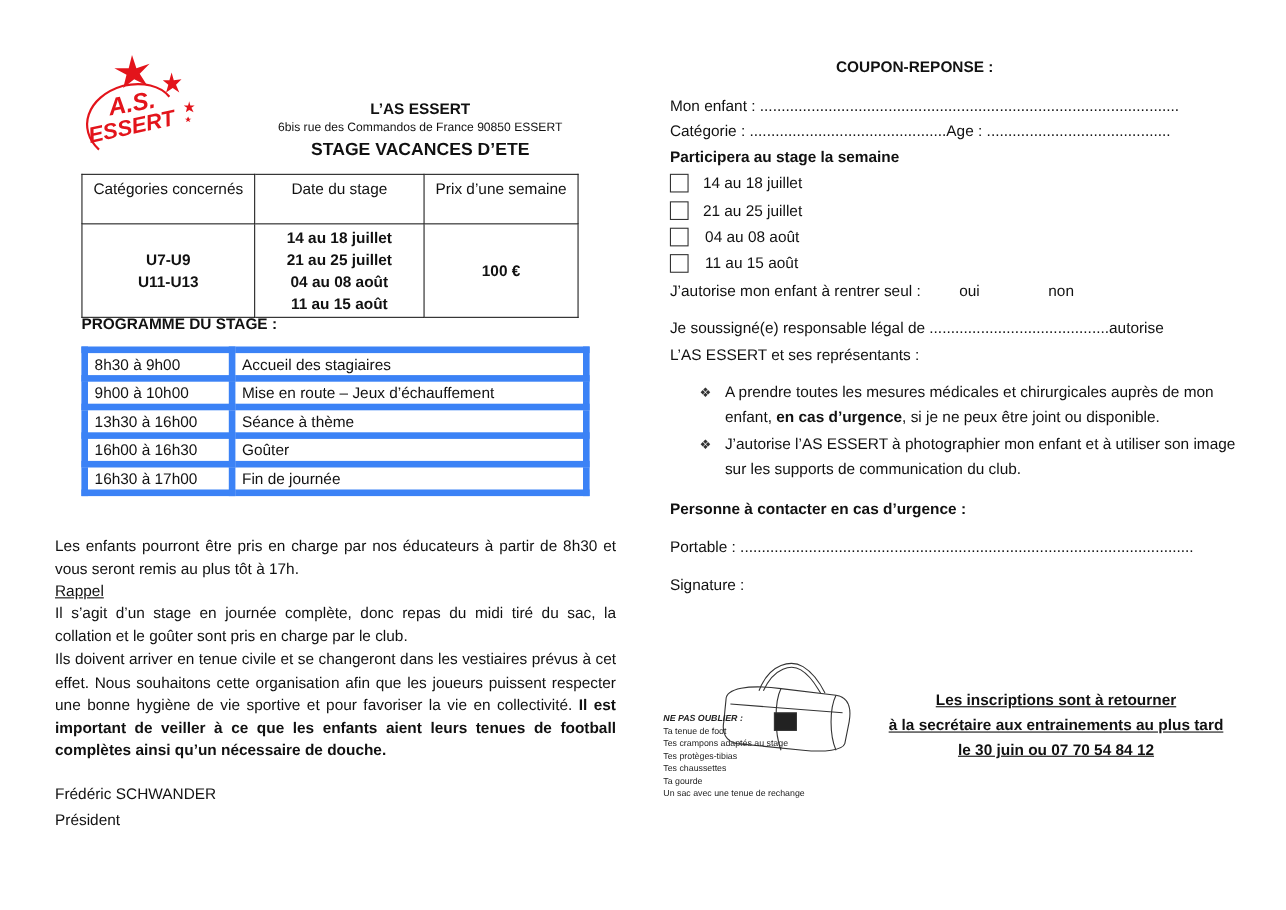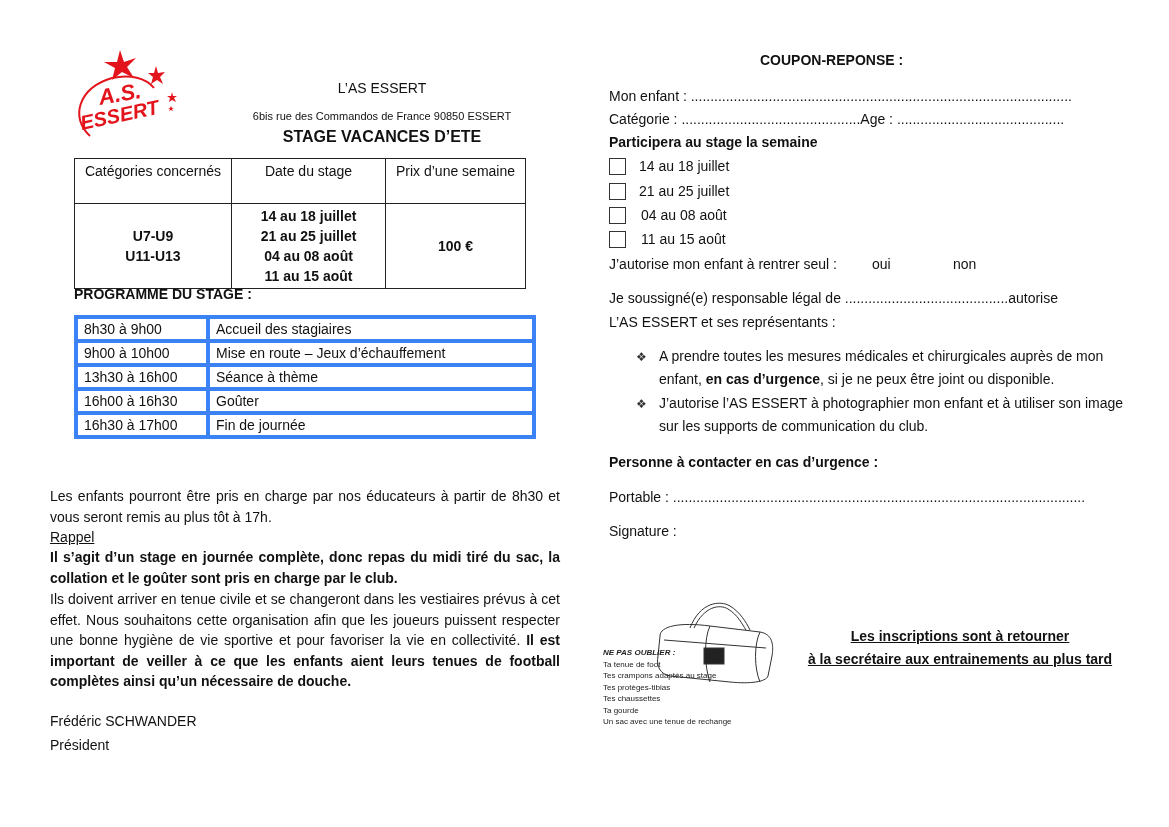--- a/index.html
+++ b/index.html
@@ -1,39 +1,39 @@
 <!DOCTYPE html>
 <html><head>
 <meta charset="utf-8">
 <style>
   html, body { margin:0; padding:0; background:#ffffff; }
   body { width:1169px; height:827px; position:relative; overflow:hidden;
          font-family:"Liberation Sans", sans-serif; color:#111; }
   .abs { position:absolute; }
   .logo { left:72px; top:48px; width:120px; height:90px; }
   .center-head { left:232px; width:300px; text-align:center; }
-  .club-name { top:80px; font-size:14px; font-weight:normal; }
+  .club-name { top:91px; font-size:14px; font-weight:bold; }
   .club-addr { top:110px; font-size:11px; }
   .stage-title { top:128px; font-size:16px; font-weight:bold; }
 
   table.info { position:absolute; left:74px; top:158px; width:452px; border-collapse:collapse; font-size:14px; }
   table.info td { border:1px solid #222; text-align:center; padding:2px 4px; vertical-align:middle; }
   table.info .hdr td { height:40px; vertical-align:top; line-height:20px; }
   table.info .body td { font-weight:bold; line-height:20px; }
 
   .prog-title { left:74px; width:462px; top:286px; text-align:left; font-size:14px; font-weight:bold; }
 
   table.prog { position:absolute; left:74px; top:315px; width:462px; border-collapse:collapse; font-size:14px; }
-  table.prog td { border:4px solid #3b82f6; padding:0 6px; height:20px; line-height:20px; }
+  table.prog td { border:6px solid #3b82f6; padding:0 6px; height:20px; line-height:20px; }
   table.prog td.time { width:116px; }
 
   .para { left:50px; width:510px; font-size:14px; line-height:20.5px; text-align:justify; }
   .p1 { top:486px; }
   .rappel { top:527px; text-decoration:underline; }
-  .p2 { top:547px; font-weight:bold; }
+  .p2 { top:547px; font-weight:normal; }
   .p3 { top:589px; }
   .sign1 { left:50px; top:713px; font-size:14px; }
   .sign2 { left:50px; top:737px; font-size:14px; }
 
   .coupon-title { left:760px; top:52px; font-size:14px; font-weight:bold; }
   .r { left:609px; font-size:14px; }
   .dots { letter-spacing:0px; }
   .cb { left:609px; width:17px; height:17px; border:1px solid #333; box-sizing:border-box; }
   .cbl { font-size:14px; }
   .bullet { left:636px; font-size:12px; color:#333; }
@@ -166,13 +166,14 @@
   <div>Tes crampons adaptés au stage</div>
   <div>Tes protèges-tibias</div>
   <div>Tes chaussettes</div>
   <div>Ta gourde</div>
   <div>Un sac avec une tenue de rechange</div>
 </div>
 
 <div class="abs inscr">
   <div>Les inscriptions sont à retourner</div>
   <div>à la secrétaire aux entrainements au plus tard</div>
+  <div>le 30 juin ou 07 70 54 84 12</div>
 </div>
 
 </body></html>

